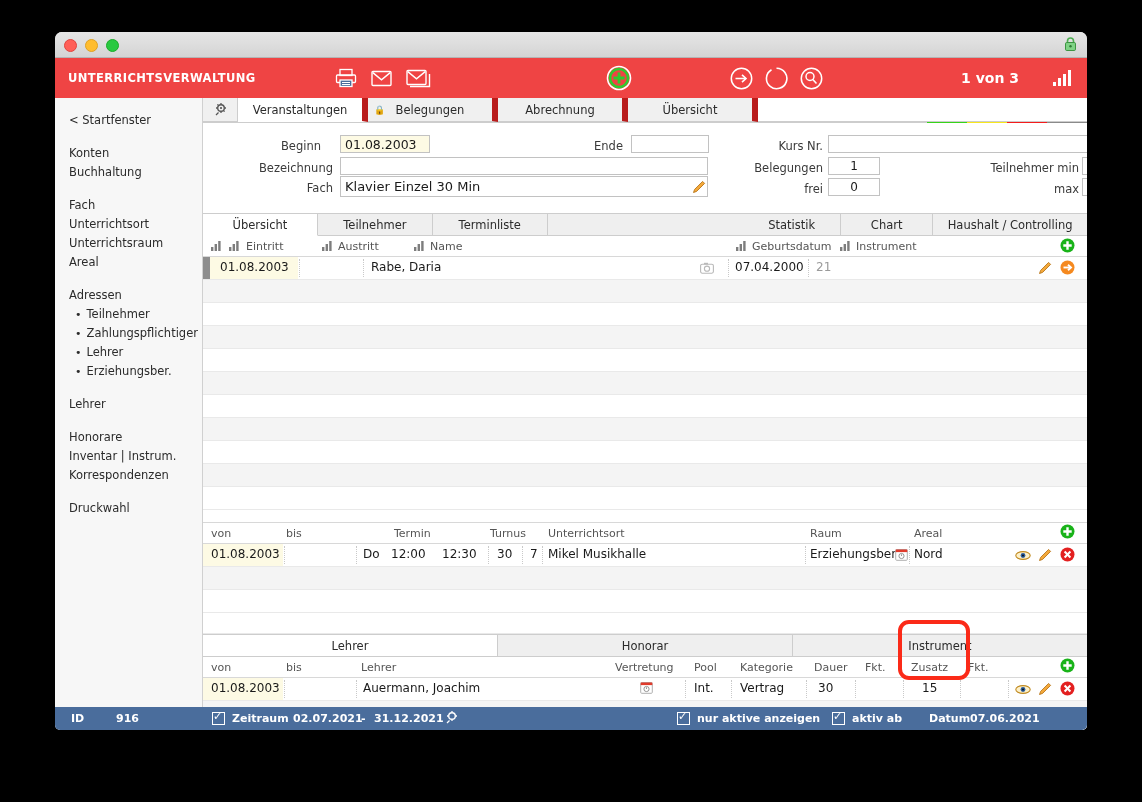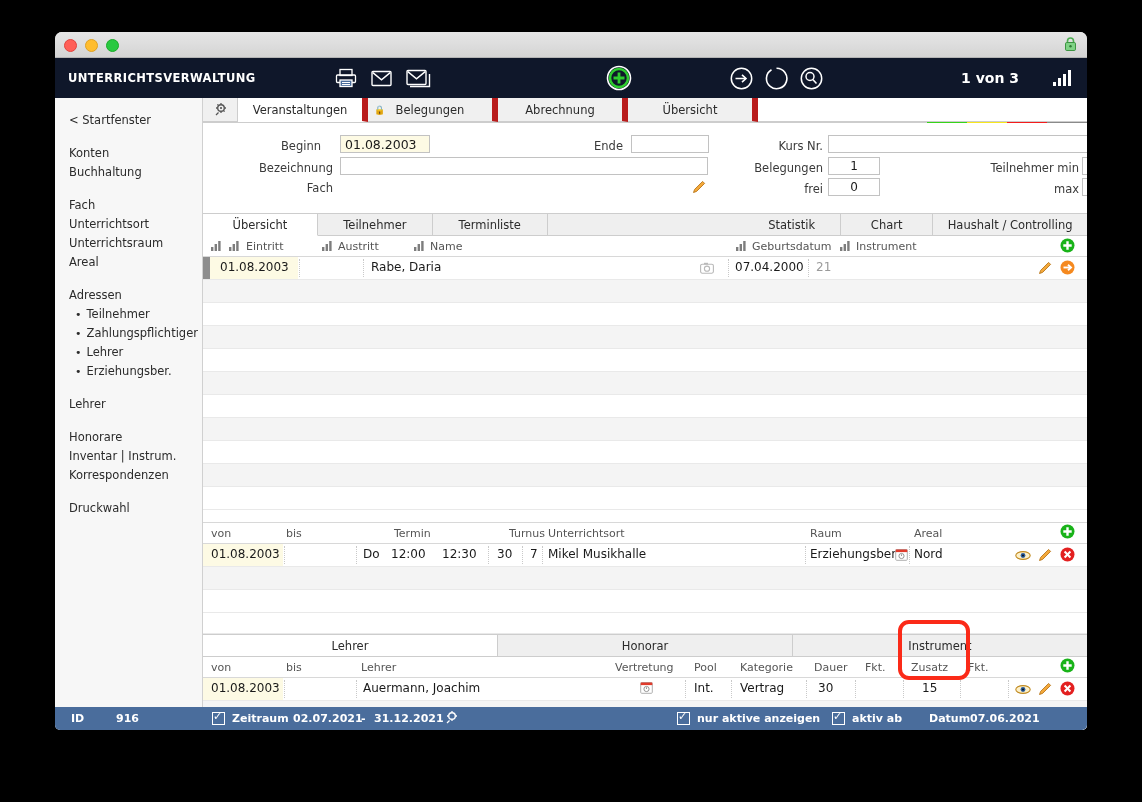--- a/index.html
+++ b/index.html
@@ -50,21 +50,21 @@
     position: absolute;
     right: 10px;
     top: 4px;
     width: 13px; height: 16px;
   }
 
   
   .appbar {
     position: relative;
     height: 40px;
-    background: #0f172a;
+    background: #ef4444;
     display: flex;
     align-items: center;
   }
   .app-title {
     position: absolute;
     left: 13px;
     color: #ffffff;
     font-size: 11.5px;
     font-weight: bold;
     letter-spacing: 0.4px;
@@ -563,20 +563,21 @@
 
       <div class="formarea">
 
         <div class="flabel" style="left:28px; top:16px; width:90px;">Beginn</div>
         <input class="finput datefill" style="left: 137px; top: 12px; width: 90px; height: 18px;" value="01.08.2003">
 
         <div class="flabel" style="left:40px; top:38px; width:90px;">Bezeichnung</div>
         <input class="finput" style="left: 137px; top: 34px; width: 368px; height: 18px;" value="">
 
         <div class="flabel" style="left:60px; top:58px; width:70px;">Fach</div>
+        <input class="finput big" style="left: 137px; top: 53px; width: 368px; height: 21px;" value="Klavier Einzel 30 Min">
         <span class="pencil-ico" style="left:489px; top:57px;">
           <svg width="14" height="14" viewBox="0 0 14 14">
             <polygon points="1.5,12.5 2.6,9.4 10.6,1.4 12.6,3.4 4.6,11.4" fill="#f4a93a" stroke="#b8761c" stroke-width="0.9"></polygon>
           </svg>
         </span>
 
         <div class="flabel" style="left:360px; top:16px; width:60px;">Ende</div>
         <input class="finput" style="left: 428px; top: 12px; width: 78px; height: 18px;" value="">
 
         <div class="flabel" style="left:502px; top:16px; width:118px;">Kurs Nr.</div>
@@ -723,21 +724,21 @@
         <div class="fr"></div>
         <div class="fr alt"></div>
         <div class="fr"></div>
         <div class="fr" style="height:12px; border:none;"></div>
       </div>
 
       <div class="grid-hdr" style="border-top:1px solid #d8d8d8;">
         <span class="ghead" style="left:8px;">von</span>
         <span class="ghead" style="left:83px;">bis</span>
         <span class="ghead" style="left:158px;margin-left:33px;">Termin</span>
-        <span class="ghead" style="left:306px;">Turnus</span>
+        <span class="ghead" style="left:287px;">Turnus</span>
         <span class="ghead" style="left:345px;">Unterrichtsort</span>
         <span class="ghead" style="left:607px;">Raum</span>
         <span class="ghead" style="left:711px;">Areal</span>
         <span class="plus-ico" style="left:857px; top:1px;">
           <svg width="15" height="15" viewBox="0 0 15 15">
                 <circle cx="7.5" cy="7.5" r="7" fill="#19b319"></circle>
                 <line x1="7.5" y1="3.3" x2="7.5" y2="11.7" stroke="#fff" stroke-width="2.4"></line>
                 <line x1="3.3" y1="7.5" x2="11.7" y2="7.5" stroke="#fff" stroke-width="2.4"></line>
               </svg>
         </span>

